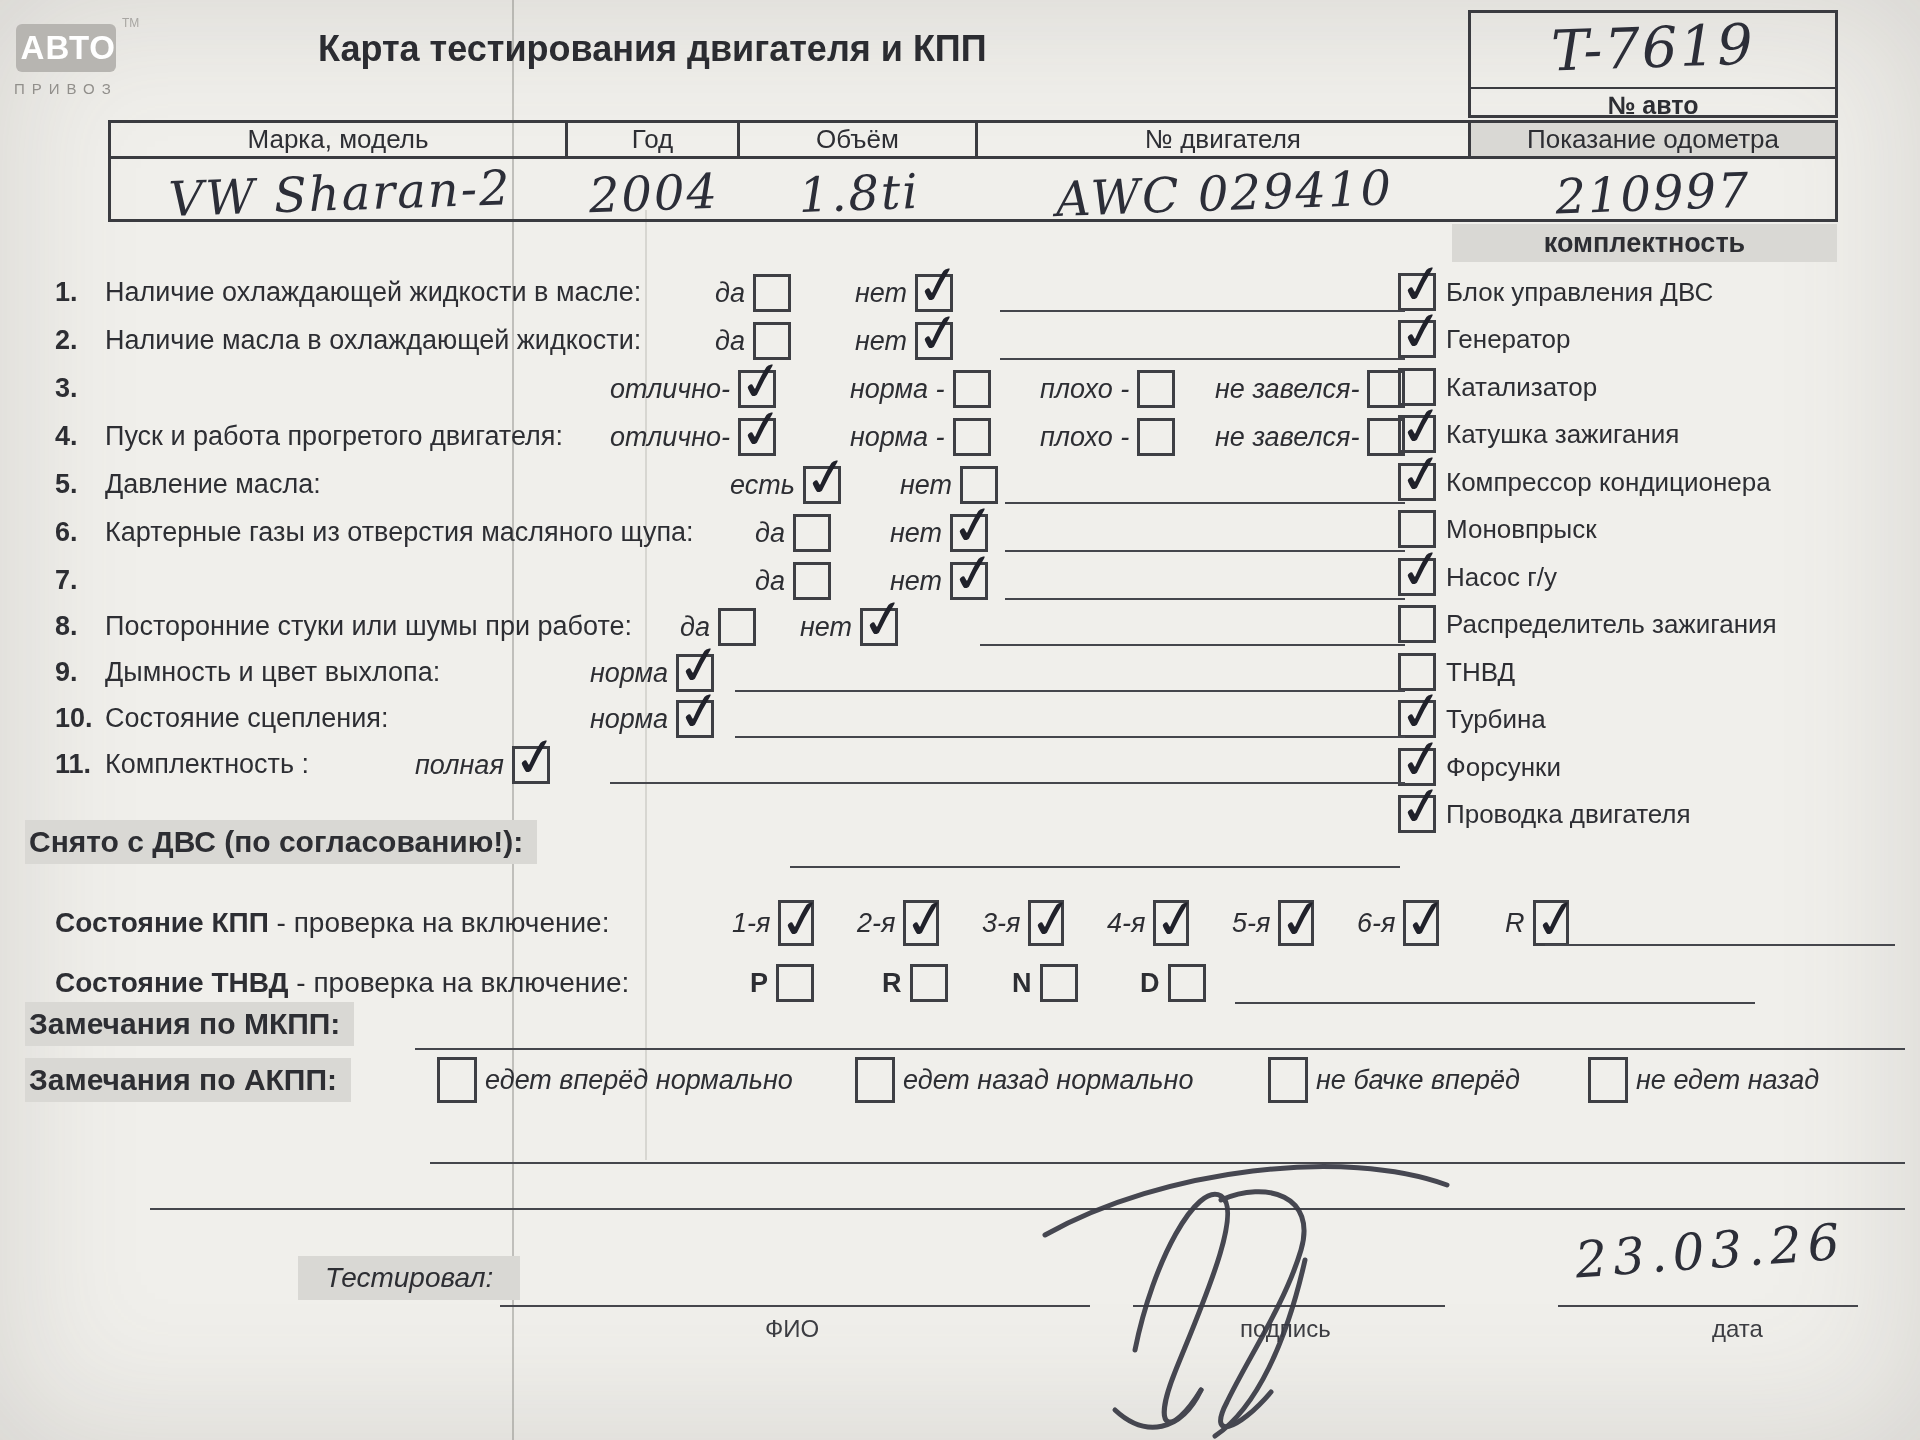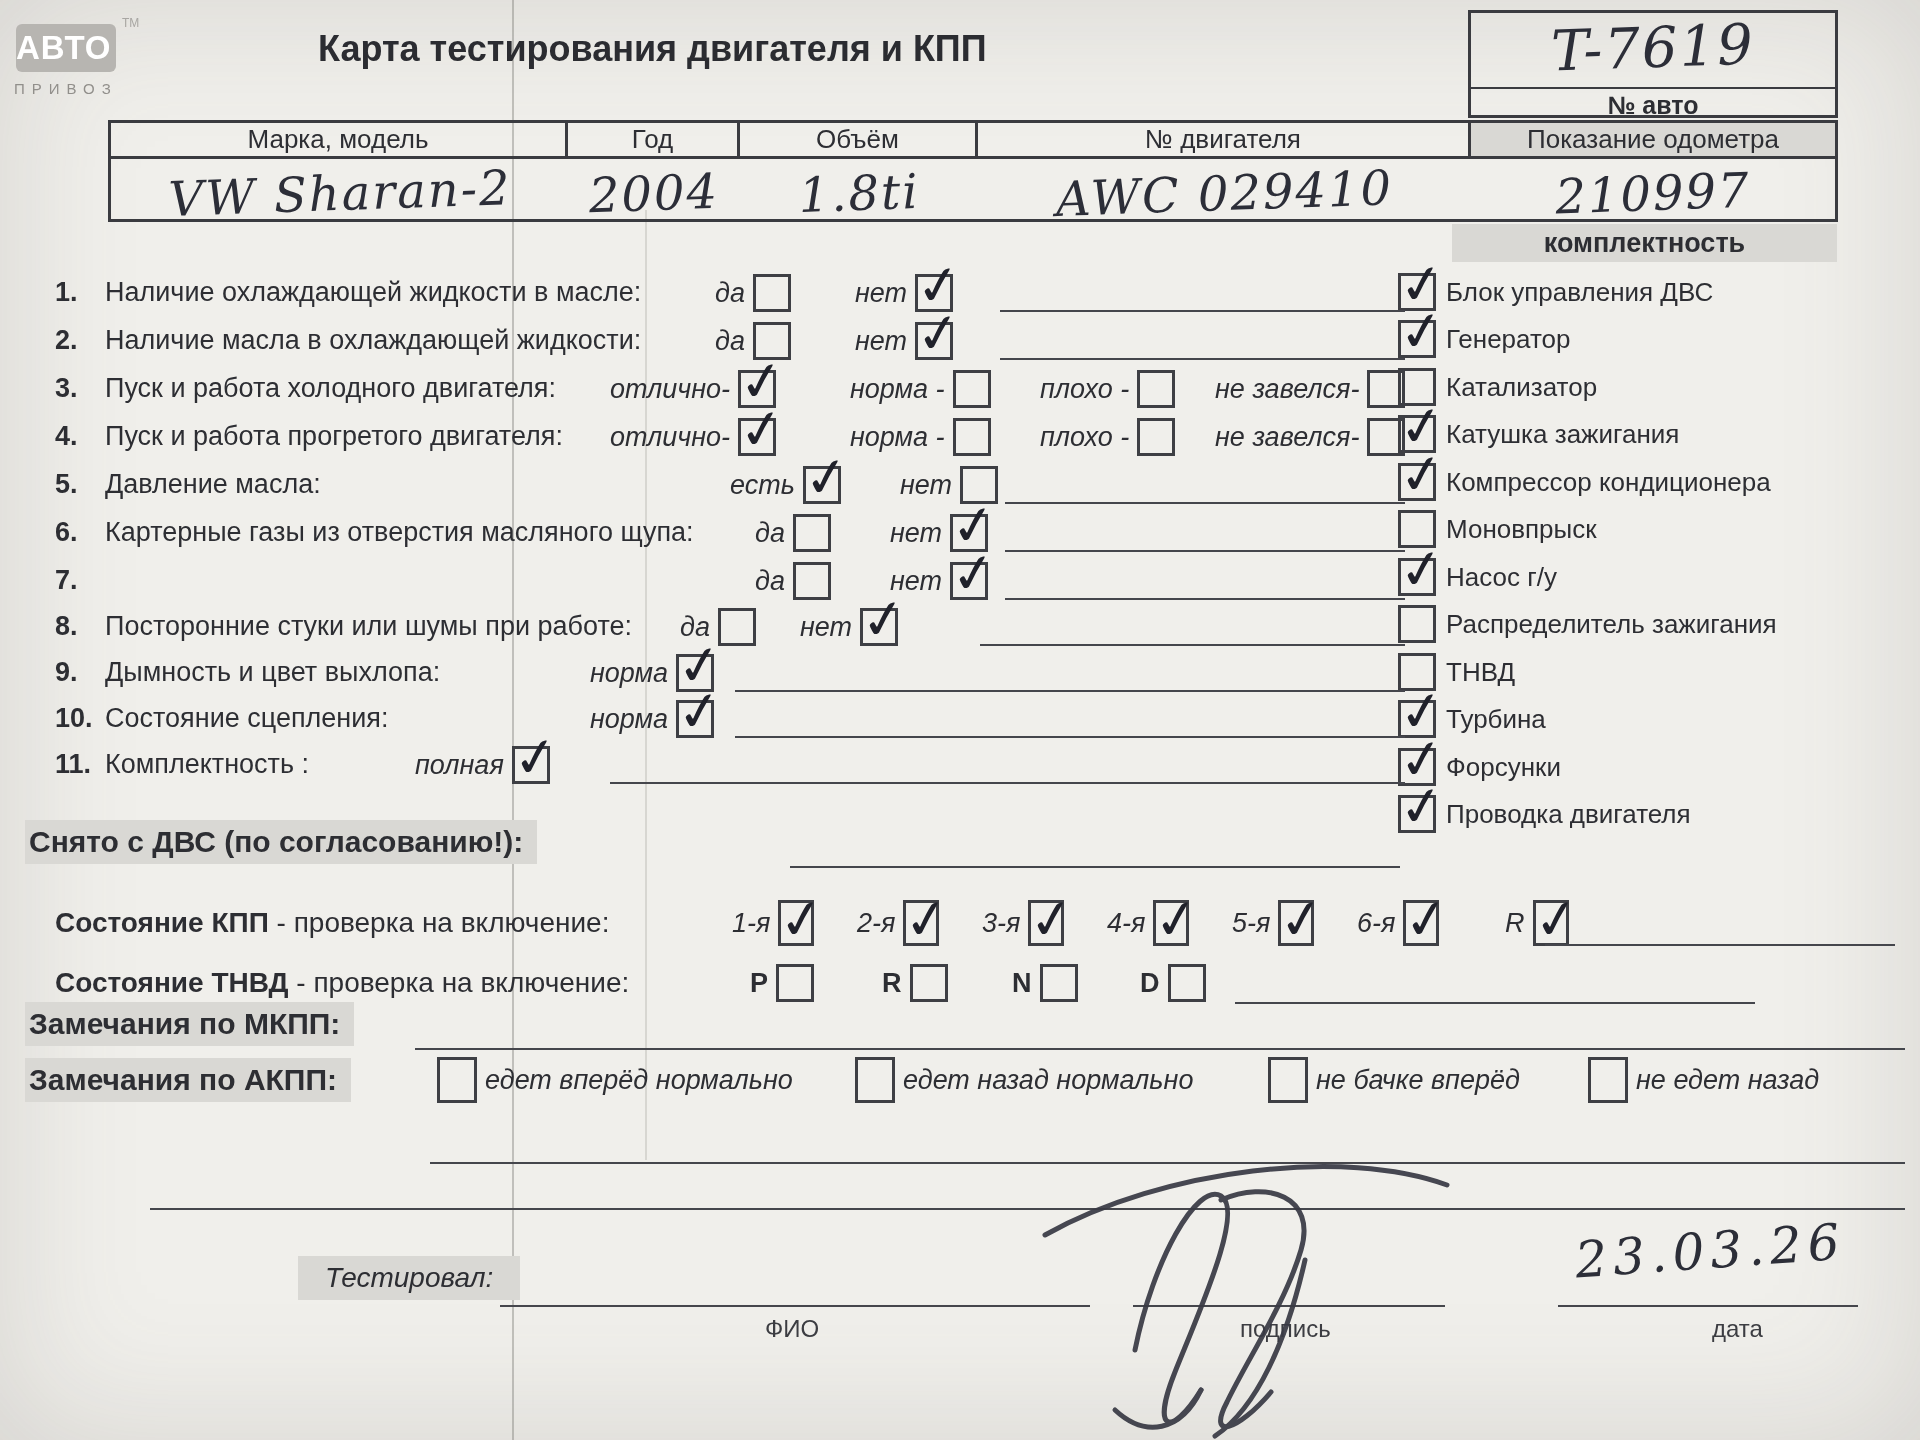--- a/index.html
+++ b/index.html
@@ -7,21 +7,21 @@
     position:relative;width:1920px;height:1440px;overflow:hidden;
     background:var(--paper,#f0efeb);
     box-shadow:inset 0 0 140px rgba(92,90,84,.18);
     font-family:"Liberation Sans",sans-serif;color:var(--ink,#2d2e33);
   }
   .crease{position:absolute;width:2px;background:rgba(104,102,96,.35);}
   .crease.faint{background:rgba(104,102,96,.18);}
   .shade{background:var(--shade,#d9d8d4);}
   
   .logo-block{position:absolute;left:16px;top:24px;width:100px;height:48px;border-radius:6px;
-    background:#b7b5b1;display:flex;align-items:center;justify-content:flex-start;}
+    background:#b7b5b1;display:flex;align-items:center;justify-content:flex-end;}
   .logo-title{color:#fff;font-weight:bold;font-size:33px;letter-spacing:1px;}
   .logo-sub{position:absolute;left:14px;top:80px;width:108px;font-size:15px;letter-spacing:7px;color:#918f8b;}
   .logo-tm{position:absolute;left:122px;top:16px;font-size:12px;color:#a8a6a2;}
   
   .form-title{position:absolute;left:318px;top:28px;font-size:36px;font-weight:bold;color:#2b2c31;}
   
   .auto-box{position:absolute;left:1468px;top:10px;width:370px;height:108px;border:3px solid #3a3b40;box-sizing:border-box;}
   .auto-value{position:absolute;left:0;top:2px;width:100%;text-align:center;font-size:56px;transform:rotate(-3deg);}
   .auto-divider{position:absolute;left:0;top:74px;width:100%;height:2px;background:#3a3b40;}
   .auto-label{position:absolute;left:0;top:78px;width:100%;text-align:center;font-size:25px;font-weight:bold;}
@@ -195,21 +195,20 @@
     <span class="opt" style="left:800px">
         <span class="olabel">нет</span>
         <span class="cb checked">
           <i class="tick"></i>
         </span>
       </span>
     <span class="uline" style="left:945px;top:40px;width:405px"></span>
   </div>
   <div class="qrow" style="top:366px">
     <span class="qnum">3.</span>
-    <span class="qtext">Пуск и работа холодного двигателя:</span>
     <span class="opt" style="left:555px">
         <span class="olabel">отлично-</span>
         <span class="cb checked">
           <i class="tick"></i>
         </span>
       </span>
     <span class="opt" style="left:795px">
         <span class="olabel">норма -</span>
         <span class="cb"></span>
       </span>

